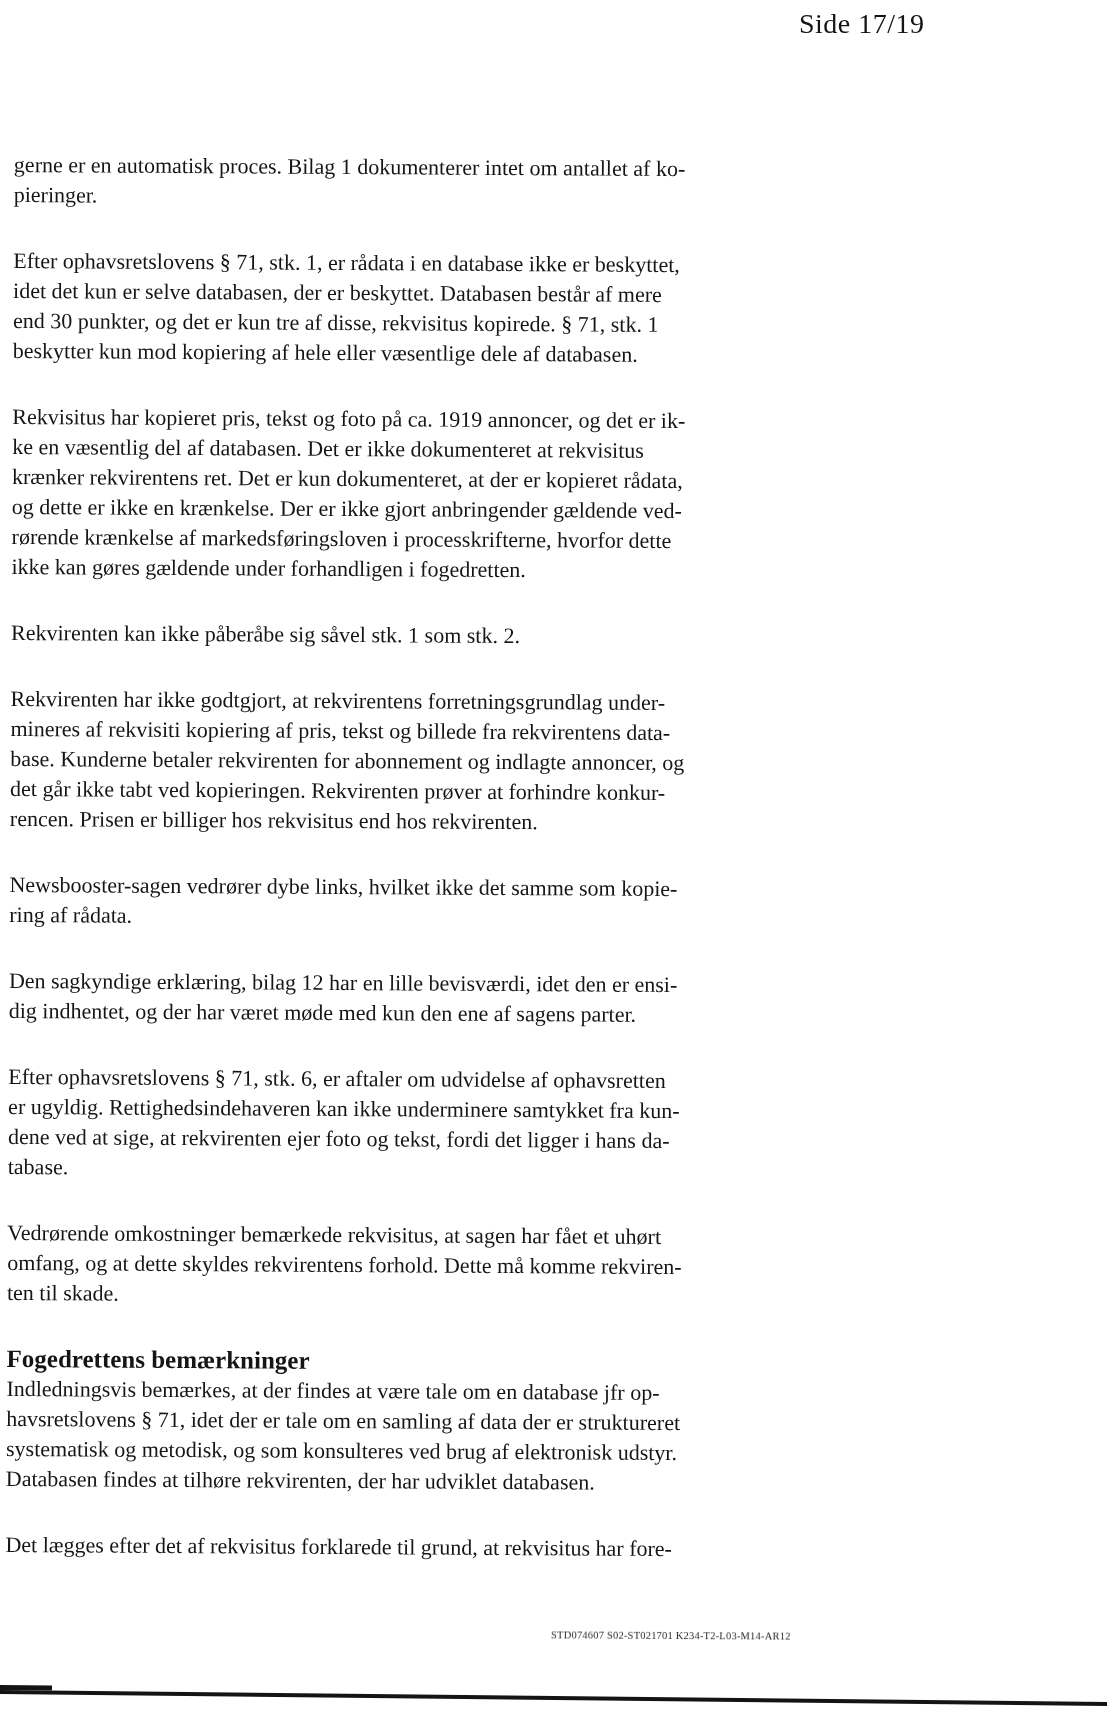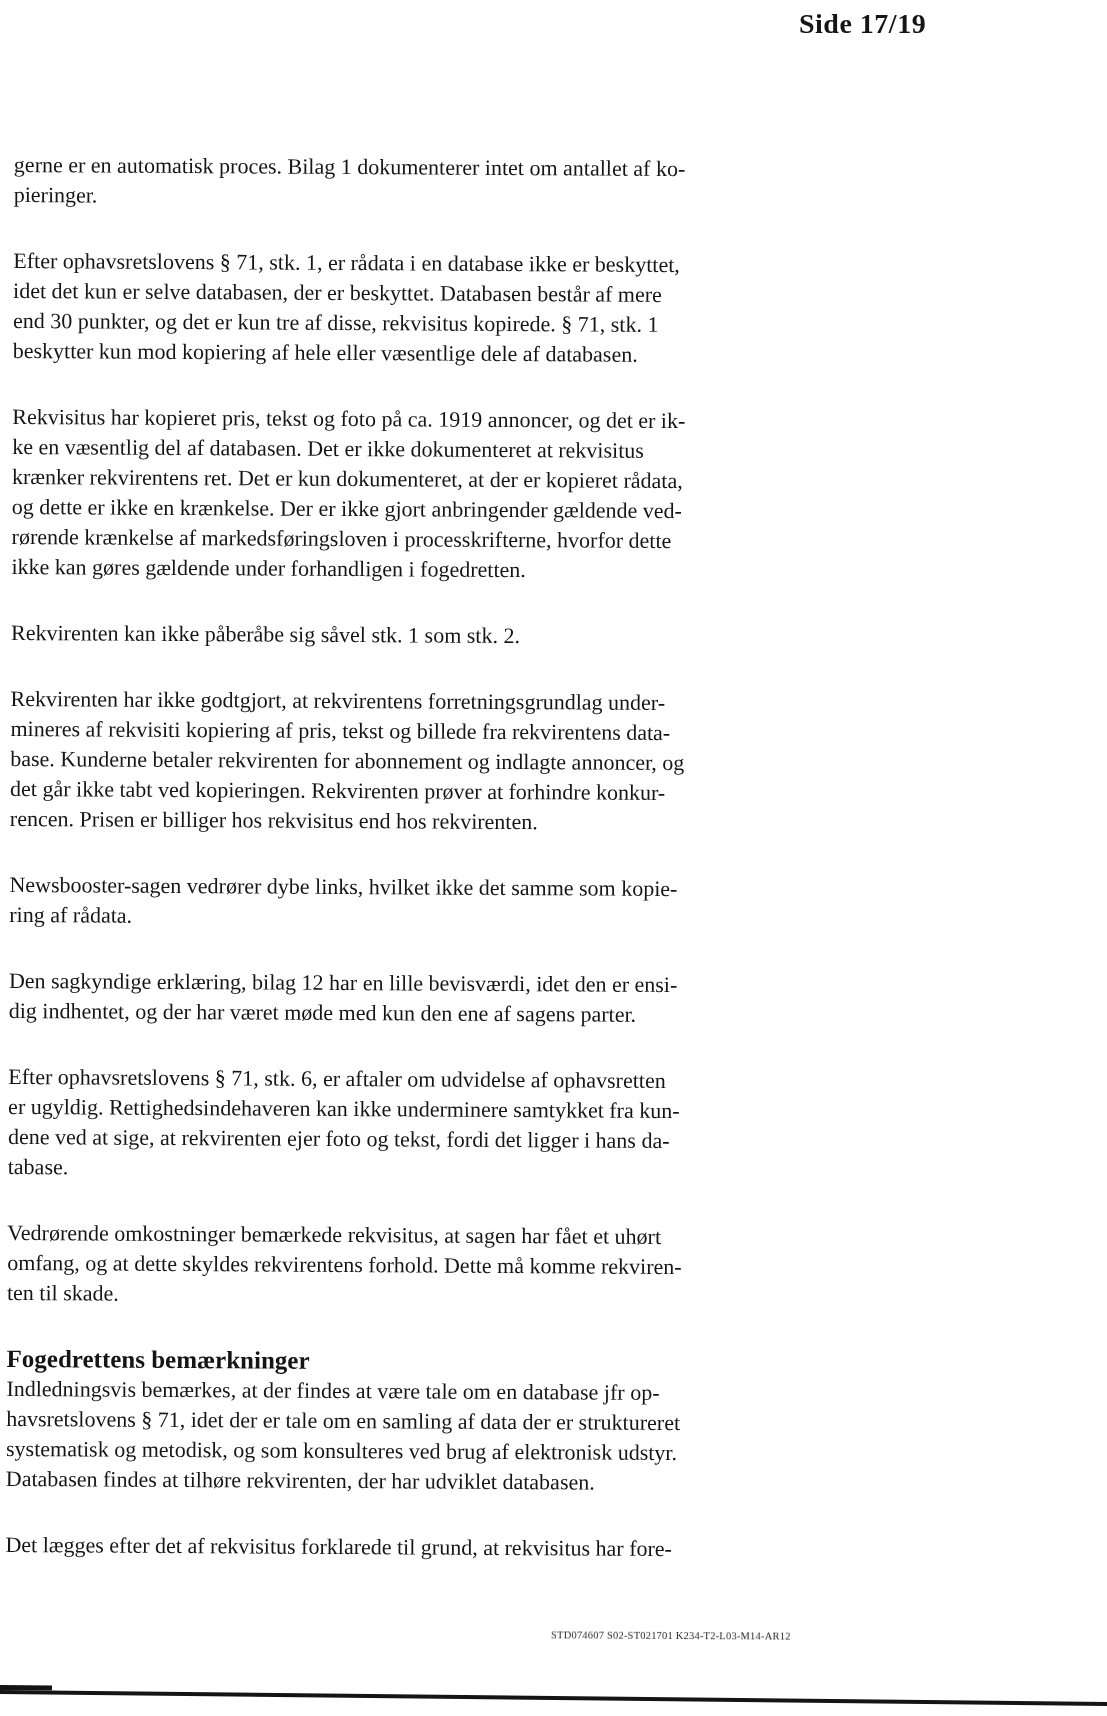--- a/index.html
+++ b/index.html
@@ -14,21 +14,21 @@
     background: #ffffff;
     overflow: hidden;
     font-family: "Liberation Serif", serif;
     color: #151515;
   }
   .page-number {
     position: absolute;
     top: 8px;
     left: 799px;
     font-size: 28px;
-    font-weight: bold;
+    font-weight: normal;
     letter-spacing: 0.5px;
     white-space: nowrap;
   }
   .content {
     position: absolute;
     top: 150px;
     left: 14px;
     width: 870px;
     font-size: 22px;
     line-height: 30px;

